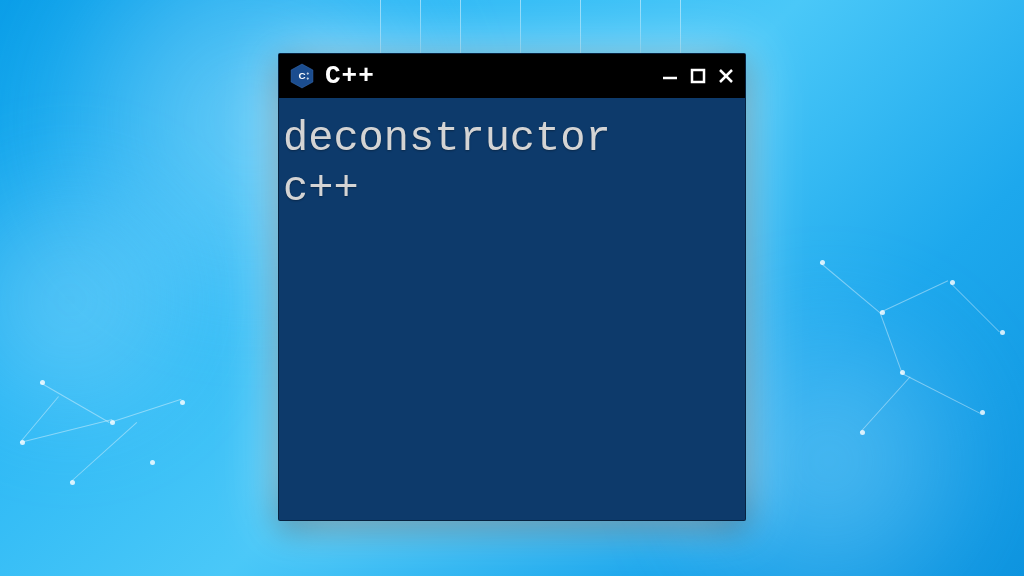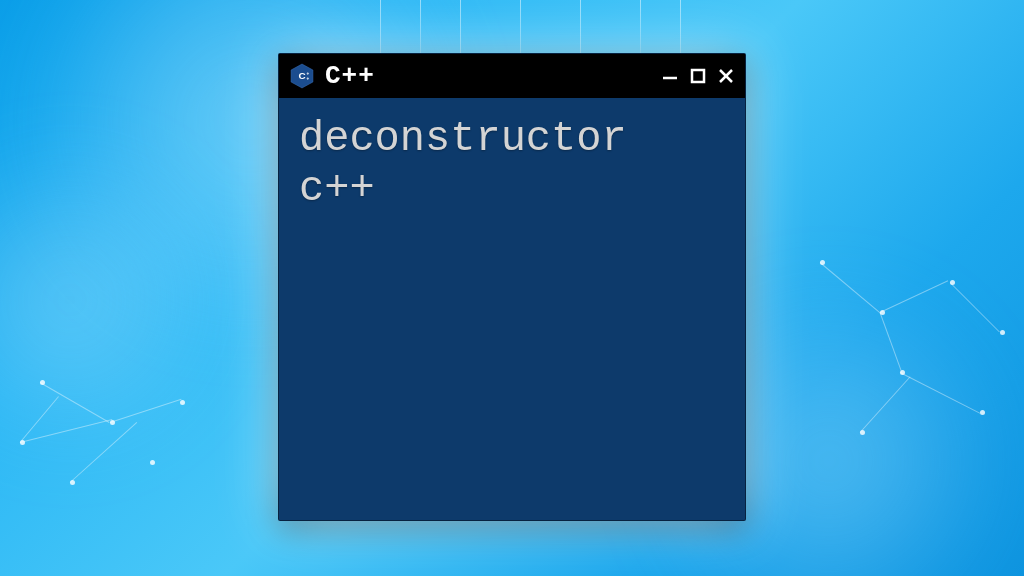--- a/index.html
+++ b/index.html
@@ -144,21 +144,21 @@
     }
     
     .ctrl svg {
       stroke: #fff;
       stroke-width: 2.5;
       fill: none;
     }
     
     .content {
       flex: 1;
-      padding: 16px 20px;
+      padding: 16px 4px;
       color: #d4d4d4;
       font-family: "Courier New", monospace;
       font-size: 42px;
       line-height: 1.2;
       letter-spacing: 0px;
       text-shadow: 0 1px 2px rgba(0,0,0,0.3);
     }
     
     .content div {
       white-space: pre;

